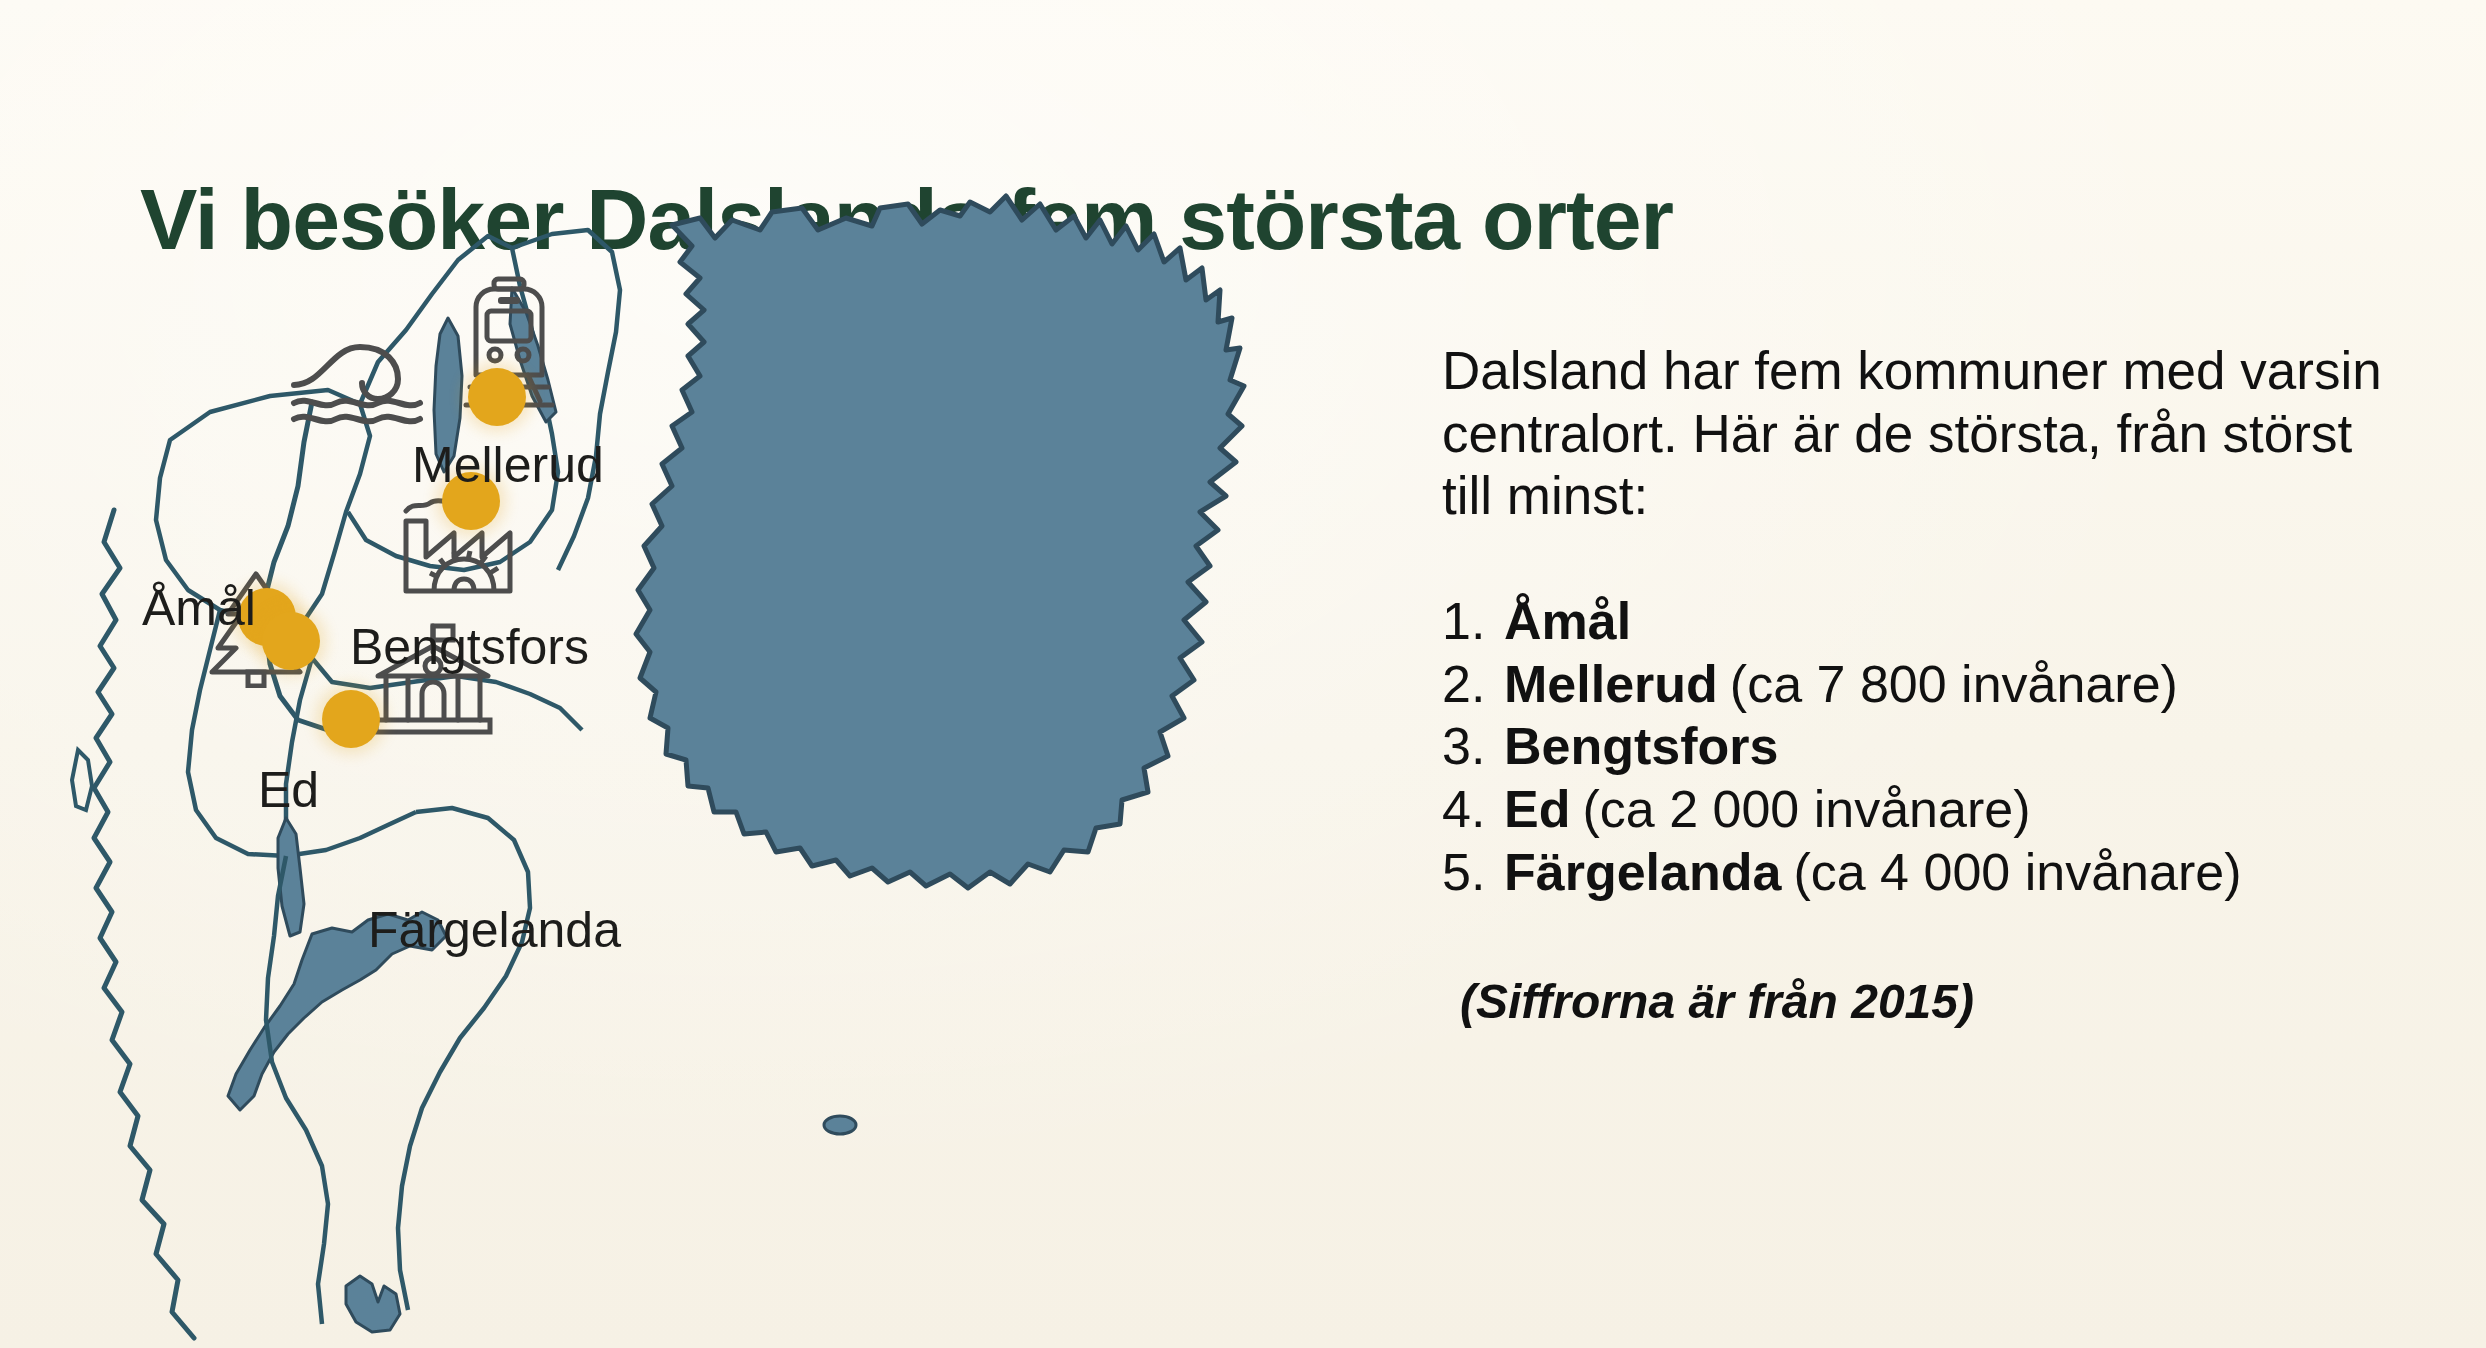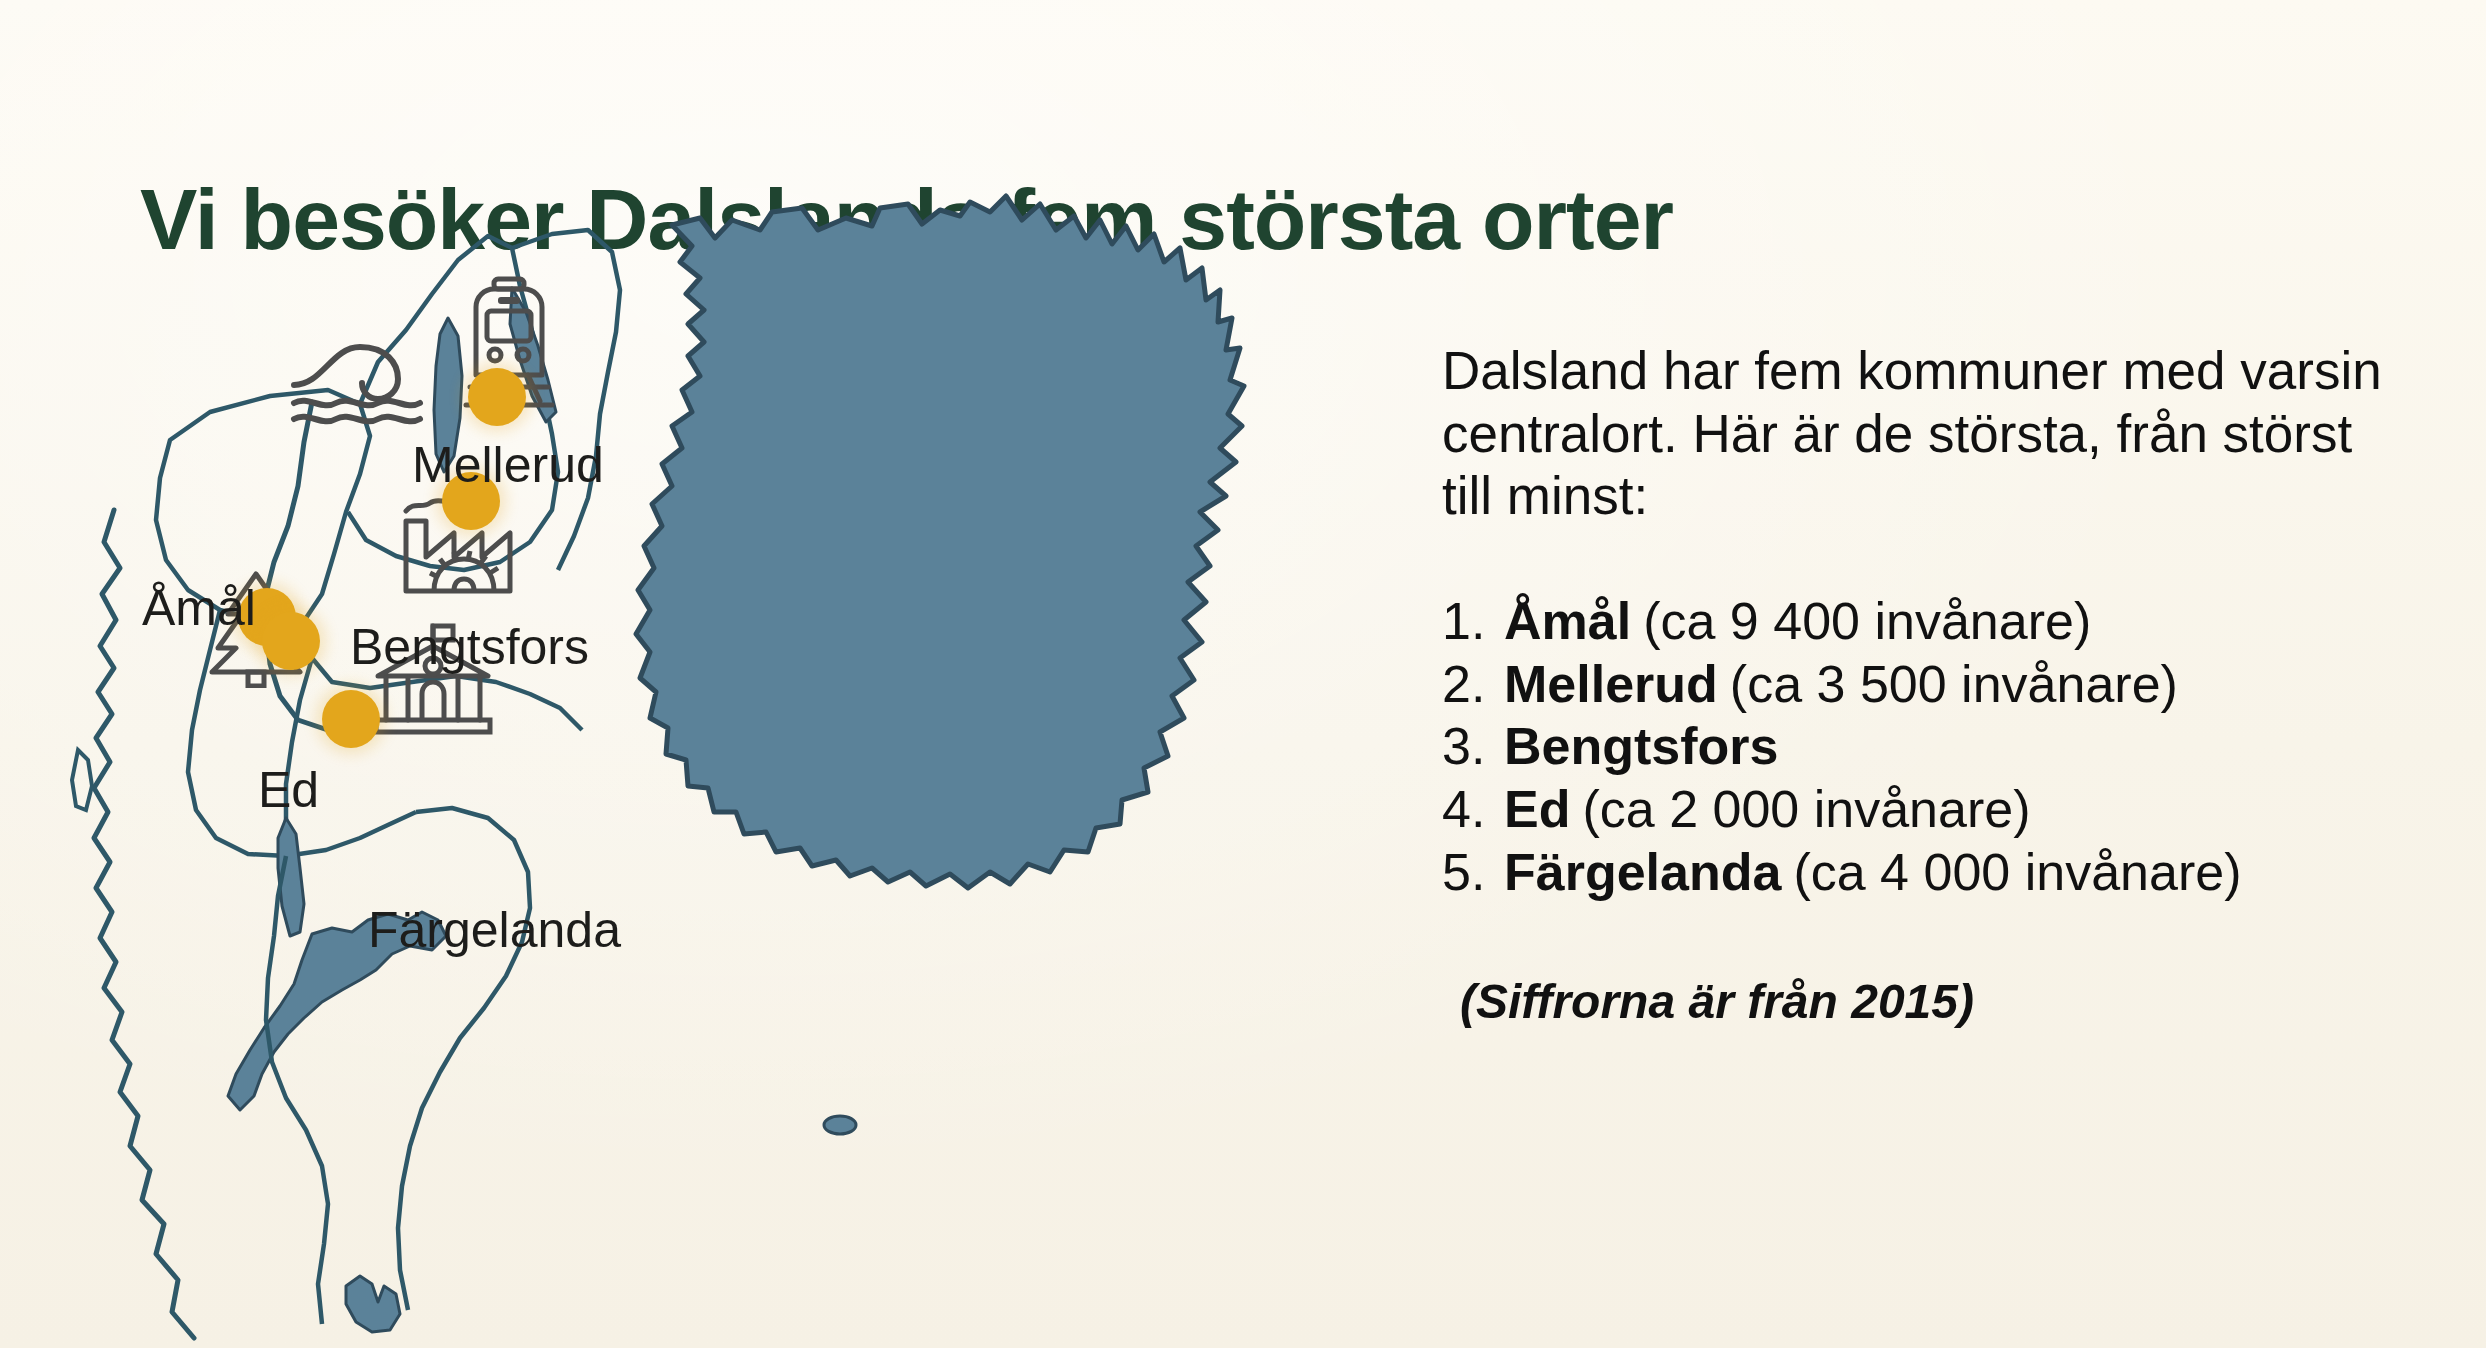--- a/index.html
+++ b/index.html
@@ -281,26 +281,25 @@
   </div>
 
   <div id="info-panel">
 
     <p id="intro-paragraph">Dalsland har fem kommuner med varsin centralort. Här är de största, från störst till minst:</p>
 
     <ol id="city-list">
         <li class="city-list-item">
           <span class="city-rank">1.</span>
           <span class="city-name">Åmål</span>
-          <span class="city-pop">(ca 9 400 invånare)</span>
         </li>
         <li class="city-list-item">
           <span class="city-rank">2.</span>
           <span class="city-name">Mellerud</span>
-          <span class="city-pop">(ca 3 500 invånare)</span>
+          <span class="city-pop">(ca 7 800 invånare)</span>
         </li>
         <li class="city-list-item">
           <span class="city-rank">3.</span>
           <span class="city-name">Bengtsfors</span>
         </li>
         <li class="city-list-item">
           <span class="city-rank">4.</span>
           <span class="city-name">Ed</span>
           <span class="city-pop">(ca 2 000 invånare)</span>
         </li>

